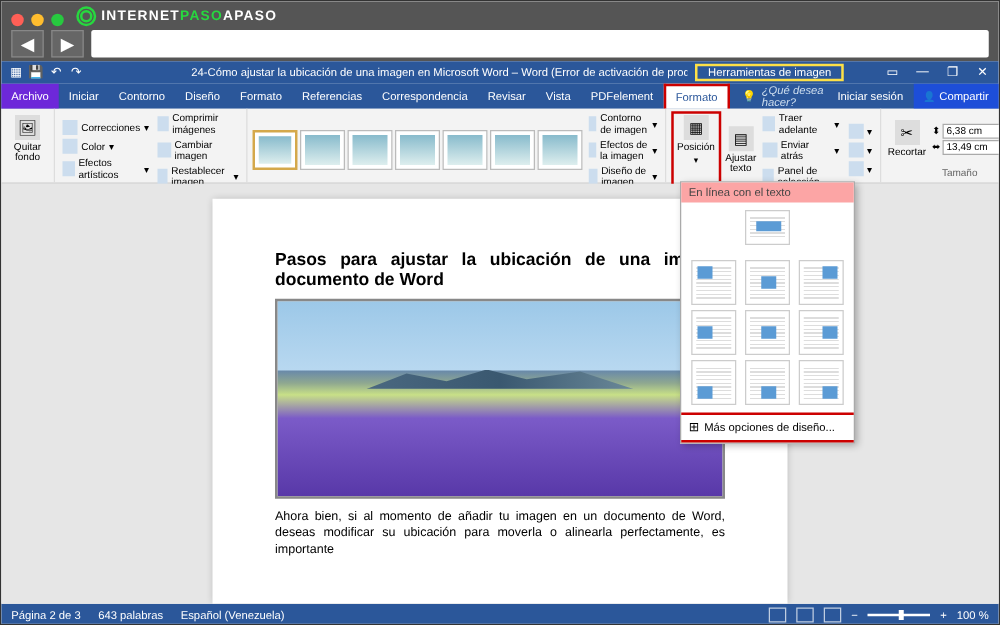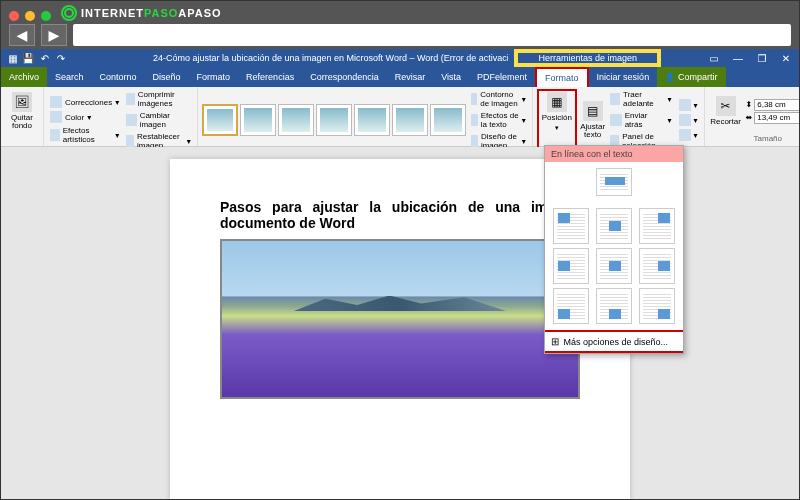--- a/index.html
+++ b/index.html
@@ -17,31 +17,31 @@
 .navarrow{width:26px;height:22px;border:1px solid #888;background:#666;display:flex;align-items:center;justify-content:center;color:#fff;font-size:14px}
 .urlbar{flex:1;height:22px;background:#fff;border-radius:2px}
 .searchbar{width:200px;height:22px;background:#fff;border-radius:2px;display:flex;align-items:center;padding:0 6px;font-size:11px;color:#666;gap:4px}
 .searchbar:before{content:"⌕";font-size:14px}
 
 .app{height:452px;display:flex;flex-direction:column;font-size:10px}
 .titlebar{height:18px;background:#2b579a;color:#fff;display:flex;align-items:center;padding:0 6px;gap:6px}
 .qat{display:flex;gap:4px;align-items:center}
 .qat span{width:12px;height:12px;display:inline-flex;align-items:center;justify-content:center;font-size:10px}
 .title{flex:1;text-align:left;font-size:9px;padding-left:80px;white-space:nowrap;overflow:hidden}
-.contextual{background:#2b579a;border:4px solid #fde047;padding:0 20px;font-size:9px;margin-right:40px}
+.contextual{background:#2b579a;border:2px solid #fde047;padding:0 8px;font-size:9px;margin-right:26px}
 .wincontrols{display:flex;gap:10px}
 .wincontrols span{width:14px;text-align:center}
 
 .tabs{height:20px;background:#2b579a;color:#fff;display:flex;align-items:stretch;font-size:9px}
 .tab{padding:0 8px;display:flex;align-items:center;cursor:pointer}
 .tab.active{background:#fff;color:#2b579a;border:2px solid #c00;border-bottom:none}
 .tellme{flex:1;display:flex;align-items:center;padding-left:10px;color:#cde;font-style:italic}
 .tellme:before{content:"💡";margin-right:4px;font-style:normal}
 .signin{padding:0 8px;display:flex;align-items:center}
-.share{background:#4d7c0f;padding:0 8px;display:flex;align-items:center;gap:3px}
+.share{background:#1d4ed8;padding:0 8px;display:flex;align-items:center;gap:3px}
 .share:before{content:"👤";font-size:8px}
 
 .ribbon{height:60px;background:#f3f3f3;border-bottom:1px solid #ccc;display:flex;position:relative}
 .group{border-right:1px solid #ddd;display:flex;flex-direction:column;padding:2px 4px}
 .group-body{flex:1;display:flex;gap:3px}
 .group-label{font-size:8px;color:#666;text-align:center;padding:1px 0}
 .bigbtn{display:flex;flex-direction:column;align-items:center;justify-content:center;width:34px;gap:2px}
 .bigbtn .ic{width:20px;height:20px;background:#ddd;display:flex;align-items:center;justify-content:center;font-size:12px}
 .bigbtn .lbl{font-size:8px;text-align:center;line-height:1}
 .smallbtns{display:flex;flex-direction:column;gap:1px;justify-content:center}
@@ -118,31 +118,32 @@
     <div class="contextual">Herramientas de imagen</div>
     <div class="wincontrols">
       <span>▭</span>
       <span>—</span>
       <span>❐</span>
       <span>✕</span>
     </div>
   </div>
 
   <div class="tabs">
-    <div class="tab" style="background:#4d7c0f">Archivo</div>
-    <div class="tab">Search</div>
+    <div class="tab" style="background:#6d28d9">Archivo</div>
+    <div class="tab">Iniciar</div>
     <div class="tab">Contorno</div>
     <div class="tab">Diseño</div>
     <div class="tab">Formato</div>
     <div class="tab">Referencias</div>
     <div class="tab">Correspondencia</div>
     <div class="tab">Revisar</div>
     <div class="tab">Vista</div>
     <div class="tab">PDFelement</div>
     <div class="tab active">Formato</div>
+    <div class="tellme">¿Qué desea hacer?</div>
     <div class="signin">Iniciar sesión</div>
     <div class="share">
         <span>Compartir</span>
       </div>
   </div>
 
   <div class="ribbon">
     <div class="group">
       <div class="group-body">
         <div class="bigbtn">
@@ -179,21 +180,21 @@
           <div class="thumb sel"></div>
           <div class="thumb"></div>
           <div class="thumb"></div>
           <div class="thumb"></div>
           <div class="thumb"></div>
           <div class="thumb"></div>
           <div class="thumb"></div>
         </div>
         <div class="smallbtns" style="margin-left:auto">
           <div class="smallbtn"><span class="ic"></span><span>Contorno de imagen</span> ▾</div>
-          <div class="smallbtn"><span class="ic"></span><span>Efectos de la texto</span> ▾</div>
+          <div class="smallbtn"><span class="ic"></span><span>Efectos de la imagen</span> ▾</div>
           <div class="smallbtn"><span class="ic"></span><span>Diseño de imagen</span> ▾</div>
         </div>
       </div>
       <div class="group-label">Estilos de imagen</div>
     </div>
     <div class="group">
       <div class="group-body">
         <div class="posbtn">
           <div class="bigbtn">
               <div class="ic">▦</div>
@@ -274,16 +275,31 @@
       <div class="dd-more">
           <span>Más opciones de diseño...</span>
         </div>
     </div>
   </div>
 
   <div class="workspace">
     <div class="page">
       <h2>Pasos para ajustar la ubicación de una imagen documento de Word</h2>
       <div class="docimg"></div>
-    </div>
-  </div>
-
+      <p>Ahora bien, si al momento de añadir tu imagen en un documento de Word, deseas modificar su ubicación para moverla o alinearla perfectamente, es importante</p>
+    </div>
+  </div>
+
+  <div class="statusbar">
+    <span>Página 2 de 3</span>
+    <span>643 palabras</span>
+    <span>Español (Venezuela)</span>
+    <div class="right">
+      <div class="viewbtn"></div>
+      <div class="viewbtn"></div>
+      <div class="viewbtn"></div>
+      <span>−</span>
+      <div class="zoomslider"></div>
+      <span>+</span>
+      <span>100 %</span>
+    </div>
+  </div>
 </div>
 
 </body></html>

